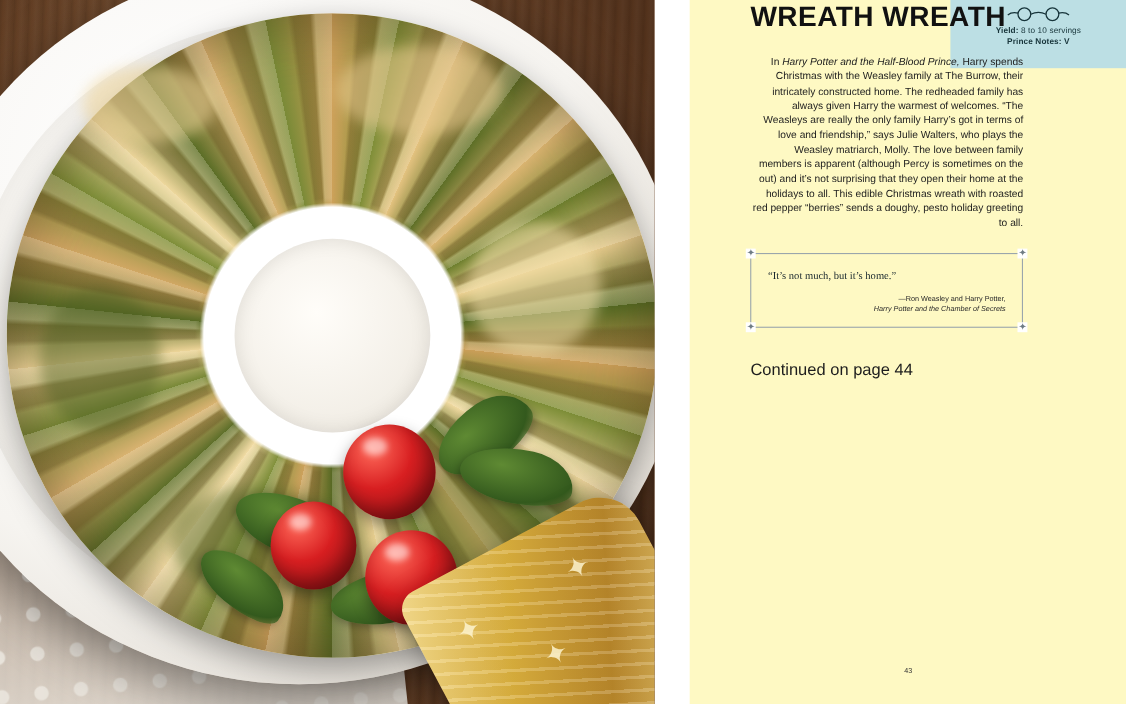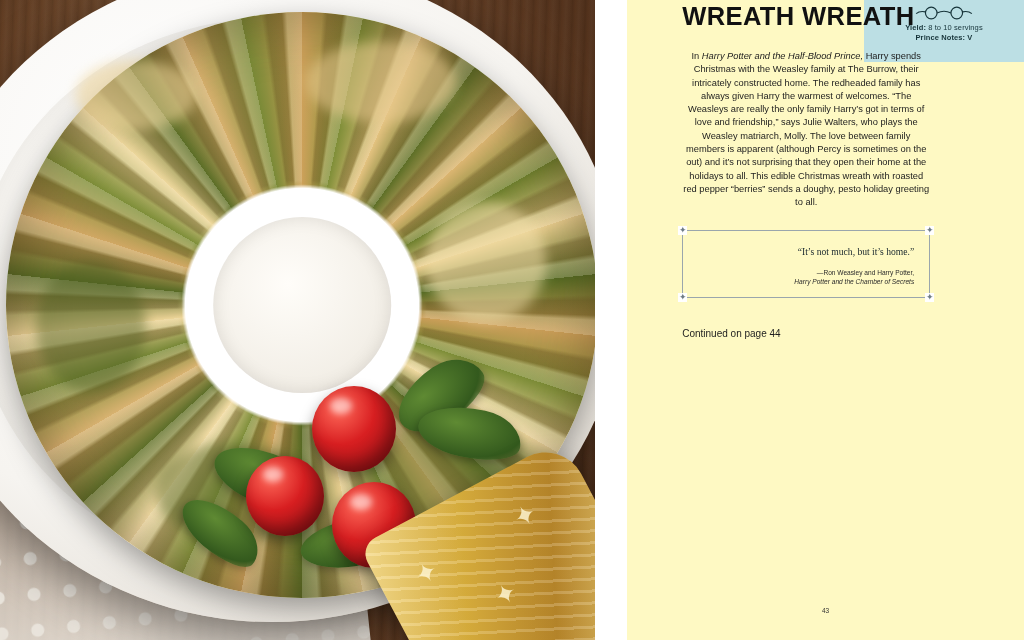--- a/index.html
+++ b/index.html
@@ -243,21 +243,21 @@
     letter-spacing: .4px;
     margin-top: 2px;
     color: #111;
     font-family: "Liberation Sans", sans-serif;
   }
   .body-copy {
     margin-top: 19px;
     font-size: 9.3px;
     line-height: 13.3px;
     color: #1d1d1d;
-    text-align: center;
+    text-align: right;
   }
   .body-copy i { font-style: italic; }
 
   .quote-box {
     margin-top: 20px;
     border: 1px solid #9aa6ac;
     padding: 13px 15px 11px;
     position: relative;
     box-sizing: border-box;
   }
@@ -272,34 +272,33 @@
   }
   .c-tl { left: -5px; top: -5px; background: #fff; }
   .c-tr { right: -5px; top: -5px; background: #fff; }
   .c-bl { left: -5px; bottom: -5px; background: #fff; }
   .c-br { right: -5px; bottom: -5px; background: #fff; }
   .quote-line {
     font-size: 9.6px;
     line-height: 15px;
     color: #17262c;
     font-family: "Liberation Serif", serif;
-    text-align: right;
   }
   .quote-attr {
     margin-top: 9px;
     text-align: right;
     font-size: 6.6px;
     line-height: 9px;
     color: #2a2a2a;
   }
   .quote-attr i { font-style: italic; }
 
   .continued {
     margin-top: 30px;
-    font-size: 10px;
+    font-size: 15px;
     color: #1d1d1d;
   }
   .folio {
     position: absolute;
     left: 0;
     right: 0;
     bottom: 26px;
     text-align: center;
     font-size: 6.5px;
     color: #333;

